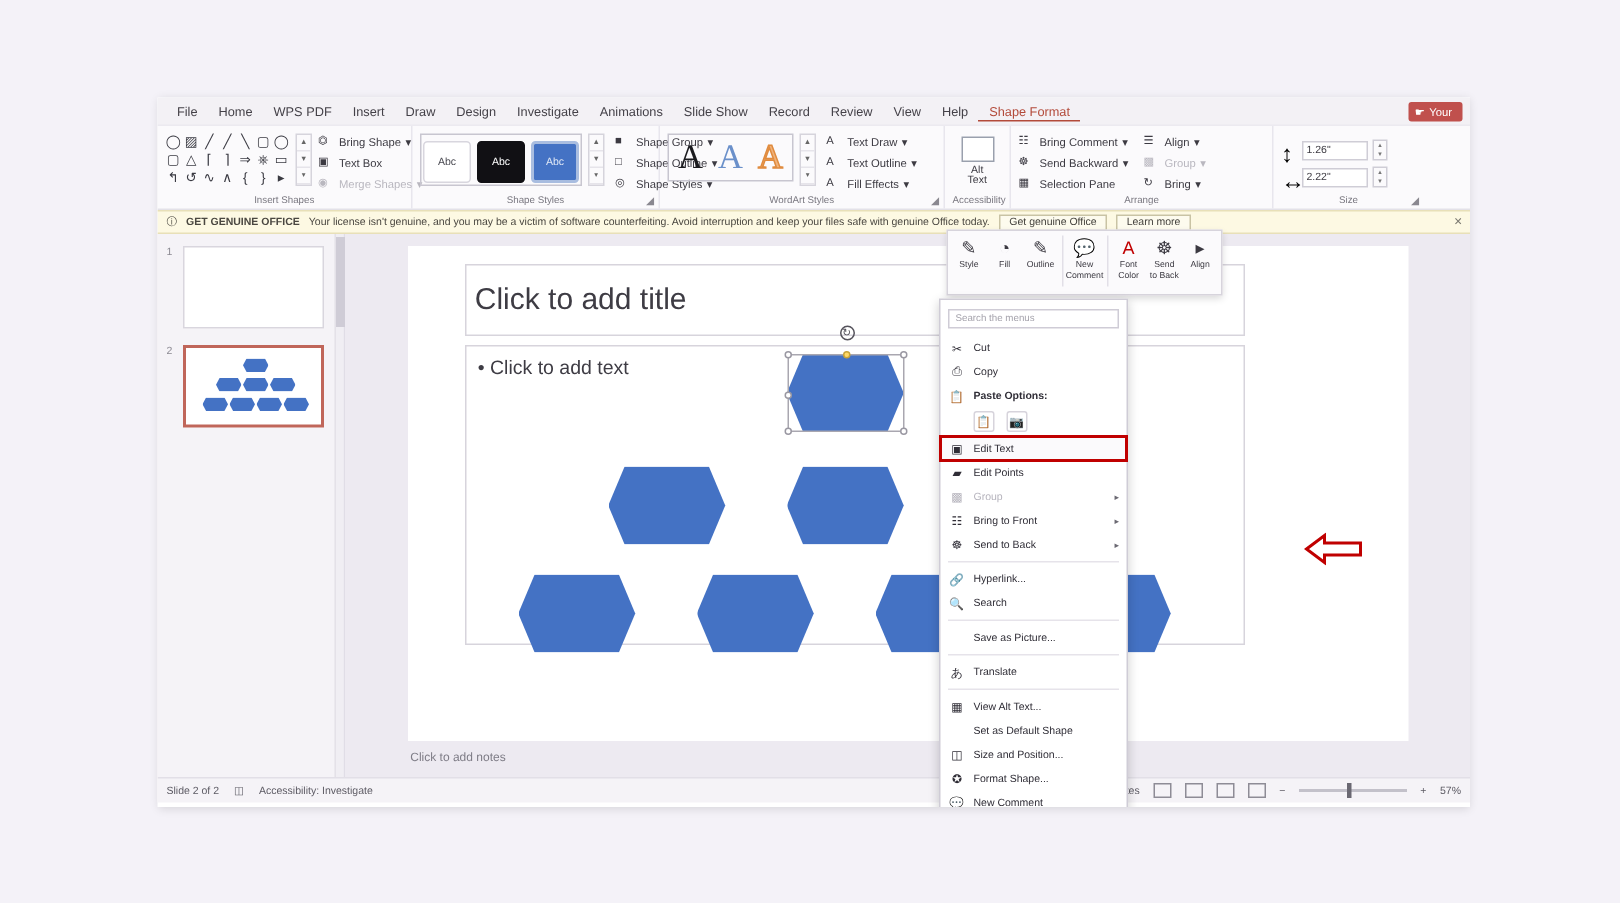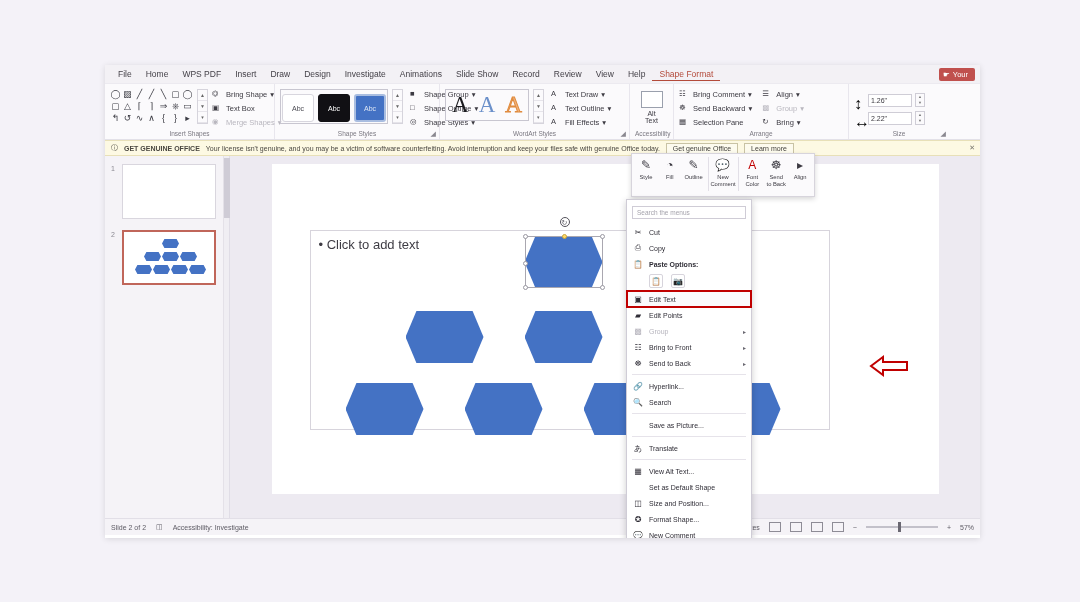--- a/index.html
+++ b/index.html
@@ -553,20 +553,23 @@
         </div>
       </div>
       <div class="panel-scroll">
           <div class="bar"></div>
         </div>
     </div>
 
     <div class="stage">
       <div class="slide">
 
+        <div class="ph-title">
+          <span>Click to add title</span>
+        </div>
 
         <div class="ph-body">
           <span>• <span>Click to add text</span></span>
         </div>
 
         <div class="hex" style="left:253px;top:72px;width:78px;height:52px"></div>
         <div class="hex" style="left:134px;top:147px;width:78px;height:52px"></div>
         <div class="hex" style="left:253px;top:147px;width:78px;height:52px"></div>
         <div class="hex" style="left:372px;top:147px;width:78px;height:52px"></div>
         <div class="hex" style="left:74px;top:219px;width:78px;height:52px"></div>
@@ -578,20 +581,23 @@
           <div class="handle" style="left:-3px;top:-3px"></div>
           <div class="handle y" style="left:36px;top:-3px"></div>
           <div class="handle" style="right:-3px;top:-3px"></div>
           <div class="handle" style="left:-3px;top:24px"></div>
           <div class="handle" style="left:-3px;bottom:-3px"></div>
           <div class="handle" style="right:-3px;bottom:-3px"></div>
           <div class="rot" style="left:34px;top:-20px">↻</div>
         </div>
       </div>
 
+      <div class="notes">
+        <span>Click to add notes</span>
+      </div>
     </div>
   </div>
 
   <div class="statusbar">
     <span>Slide 2 of 2</span>
     <span>◫</span>
     <span>Accessibility: Investigate</span>
     <div class="sb-right">
       <span>Notes</span>
       <span class="viewbtn"></span>

